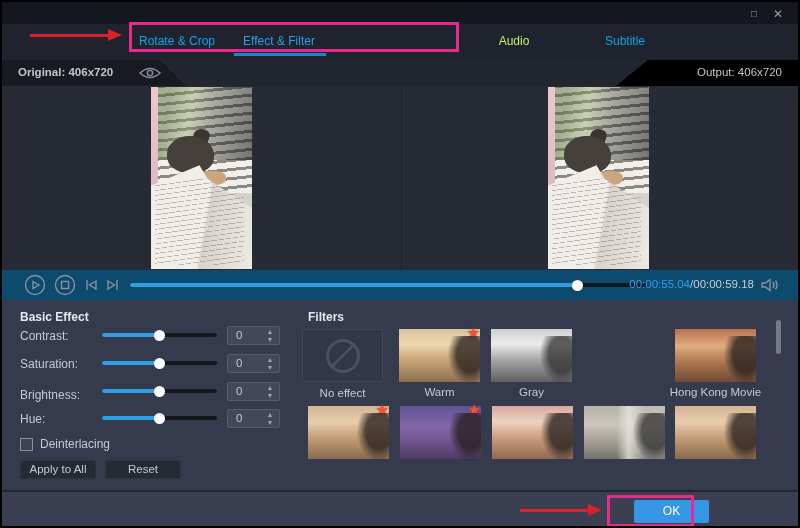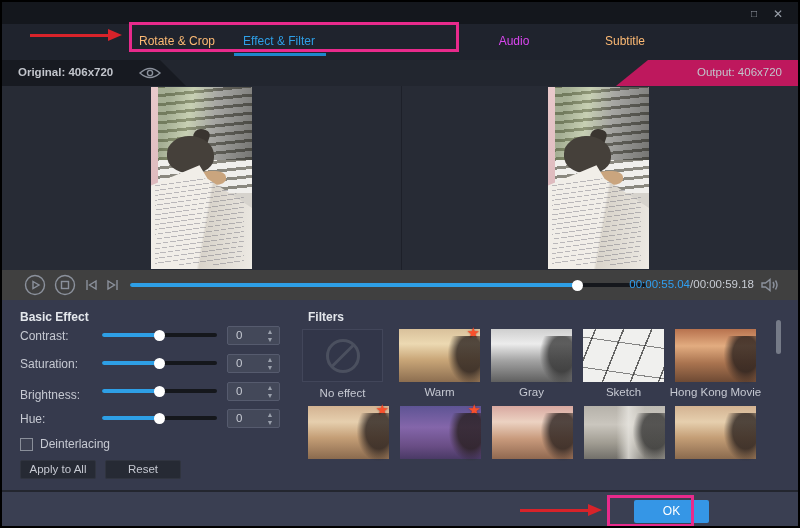--- a/index.html
+++ b/index.html
@@ -7,38 +7,38 @@
   .window{position:relative;width:800px;height:528px;background:#20242e;border:2px solid #000;overflow:hidden;}
 
   
   .titlebar{position:absolute;left:0;top:0;width:100%;height:22px;background:#14171d;}
   .winbtn{position:absolute;top:4px;width:16px;height:16px;color:#9aa0aa;font-size:12px;line-height:16px;text-align:center;cursor:pointer;}
   .winbtn.max{right:36px;font-size:10px;}
   .winbtn.close{right:12px;}
 
   
   .tabbar{position:absolute;left:0;top:22px;width:100%;height:36px;background:#1f232d;}
-  .tab{position:absolute;top:4px;transform:translateX(-50%);font-size:12px;color:#fdba74;padding:6px 10px;cursor:pointer;white-space:nowrap;}
+  .tab{position:absolute;top:4px;transform:translateX(-50%);font-size:12px;color:#0ea5e9;padding:6px 10px;cursor:pointer;white-space:nowrap;}
   .tab.active{color:#2e9fe6;}
-  .tab.dim{color:#d946ef;}
+  .tab.dim{color:#bef264;}
   .tab-underline{position:absolute;left:232px;top:29px;width:92px;height:3px;background:#1d87cc;}
 
   
   .hl-rect{position:absolute;border:3px solid #e82a8c;background:transparent;pointer-events:none;}
   .hl-tabs{left:127px;top:20px;width:330px;height:30px;}
   .hl-ok{left:605px;top:493px;width:87px;height:32px;}
   .arrow{position:absolute;height:3px;background:#d8232a;pointer-events:none;}
   .arrow::after{content:"";position:absolute;right:-14px;top:-5px;border-left:14px solid #d8232a;border-top:6.5px solid transparent;border-bottom:6.5px solid transparent;}
   .arrow-top{left:28px;top:32px;width:78px;}
   .arrow-ok{left:518px;top:507px;width:68px;}
 
   
   .infobar{position:absolute;left:0;top:58px;width:100%;height:26px;background:#22262f;}
   .info-left{position:absolute;left:0;top:0;height:100%;width:186px;background:#171a21;clip-path:polygon(0 0,158px 0,184px 100%,0 100%);}
-  .info-right{position:absolute;right:0;top:0;height:100%;width:182px;background:#be185d;clip-path:polygon(32px 0,100% 0,100% 100%,0 100%);}
+  .info-right{position:absolute;right:0;top:0;height:100%;width:182px;background:#000000;clip-path:polygon(32px 0,100% 0,100% 100%,0 100%);}
   .info-left span{position:absolute;left:16px;top:6px;font-size:11.5px;color:#c2c5cc;font-weight:bold;}
   .info-right span{position:absolute;right:16px;top:6px;font-size:11.5px;color:#c2c5cc;}
   .eye{position:absolute;left:136px;top:6px;width:24px;height:14px;cursor:pointer;}
   .filename{position:absolute;left:50%;top:6px;transform:translateX(-50%);font-size:11.5px;color:#c2c5cc;white-space:nowrap;display:flex;align-items:center;gap:3px;}
   .file-icon{display:inline-block;width:10px;height:10px;border-radius:50%;background:#6a6f7a;position:relative;}
   .file-icon::after{content:"";position:absolute;left:2.5px;top:4px;width:5px;height:2px;background:#2a2d36;}
 
   
   .preview{position:absolute;left:0;top:84px;width:100%;height:184px;background:#272b35;}
   .preview .divider{position:absolute;left:399px;top:0;width:1px;height:100%;background:#1d2029;}
@@ -53,21 +53,21 @@
   .dog-ear{position:absolute;left:42%;top:23%;width:16%;height:9%;background:#3a3530;border-radius:60% 40% 20% 60%;transform:rotate(18deg);}
   .dog-paw{position:absolute;left:48%;top:46%;width:26%;height:8%;background:#caa57e;border-radius:40%;}
   .book{position:absolute;left:0;bottom:0;width:100%;height:62%;
     clip-path:polygon(0 26%,48% 8%,56% 20%,100% 46%,100% 100%,0 100%);
     background:linear-gradient(100deg,#f1eee8 54%,#d9d4cb 56%,#edeae4);}
   .book-lines{position:absolute;left:4%;bottom:2%;width:88%;height:48%;
     clip-path:polygon(0 8%,55% 0,100% 22%,100% 100%,0 100%);
     background:repeating-linear-gradient(-8deg,transparent 0 4px,rgba(95,95,110,0.38) 4px 4.8px);}
 
   
-  .controls{position:absolute;left:0;top:268px;width:100%;height:30px;background:#404040;}
+  .controls{position:absolute;left:0;top:268px;width:100%;height:30px;background:#0c4a6e;}
   .pbtn{position:absolute;top:4px;width:22px;height:22px;cursor:pointer;}
   .pbtn svg{display:block;}
   .seek{position:absolute;left:128px;top:13px;width:517px;height:4px;border-radius:2px;background:#15171c;cursor:pointer;}
   .seek-fill{position:absolute;left:0;top:0;height:100%;width:86.5%;background:#2e9fe6;border-radius:2px;}
   .seek-thumb{position:absolute;left:86.5%;top:50%;width:11px;height:11px;margin-left:-5px;margin-top:-5.5px;border-radius:50%;background:#fff;cursor:pointer;}
   .timer{position:absolute;right:44px;top:8px;font-size:11.5px;white-space:nowrap;}
   .timer .cur{color:#2f9ff0;} .timer .sep,.timer .tot{color:#c8ccd4;}
   .volume{position:absolute;right:18px;top:7px;width:20px;height:16px;cursor:pointer;}
 
   
@@ -290,23 +290,20 @@
       <div class="noslash"></div>
       <div class="flabel">No effect</div>
     </div>
     <div class="fcell t-warm fig" style="left:397px;top:29px">
       <div class="star">★</div>
       <div class="flabel">Warm</div>
     </div>
     <div class="fcell t-gray fig grayfig" style="left:489px;top:29px">
       <div class="flabel">Gray</div>
     </div>
-    <div class="fcell t-sketch" style="left:581px;top:29px">
-      <div class="flabel">Sketch</div>
-    </div>
     <div class="fcell t-hk fig" style="left:673px;top:29px">
       <div class="flabel">Hong Kong Movie</div>
     </div>
 
     <div class="fcell t-warm2 fig" style="left:306px;top:106px">
       <div class="star">★</div>
     </div>
     <div class="fcell t-purple fig" style="left:398px;top:106px">
       <div class="star">★</div>
     </div>

